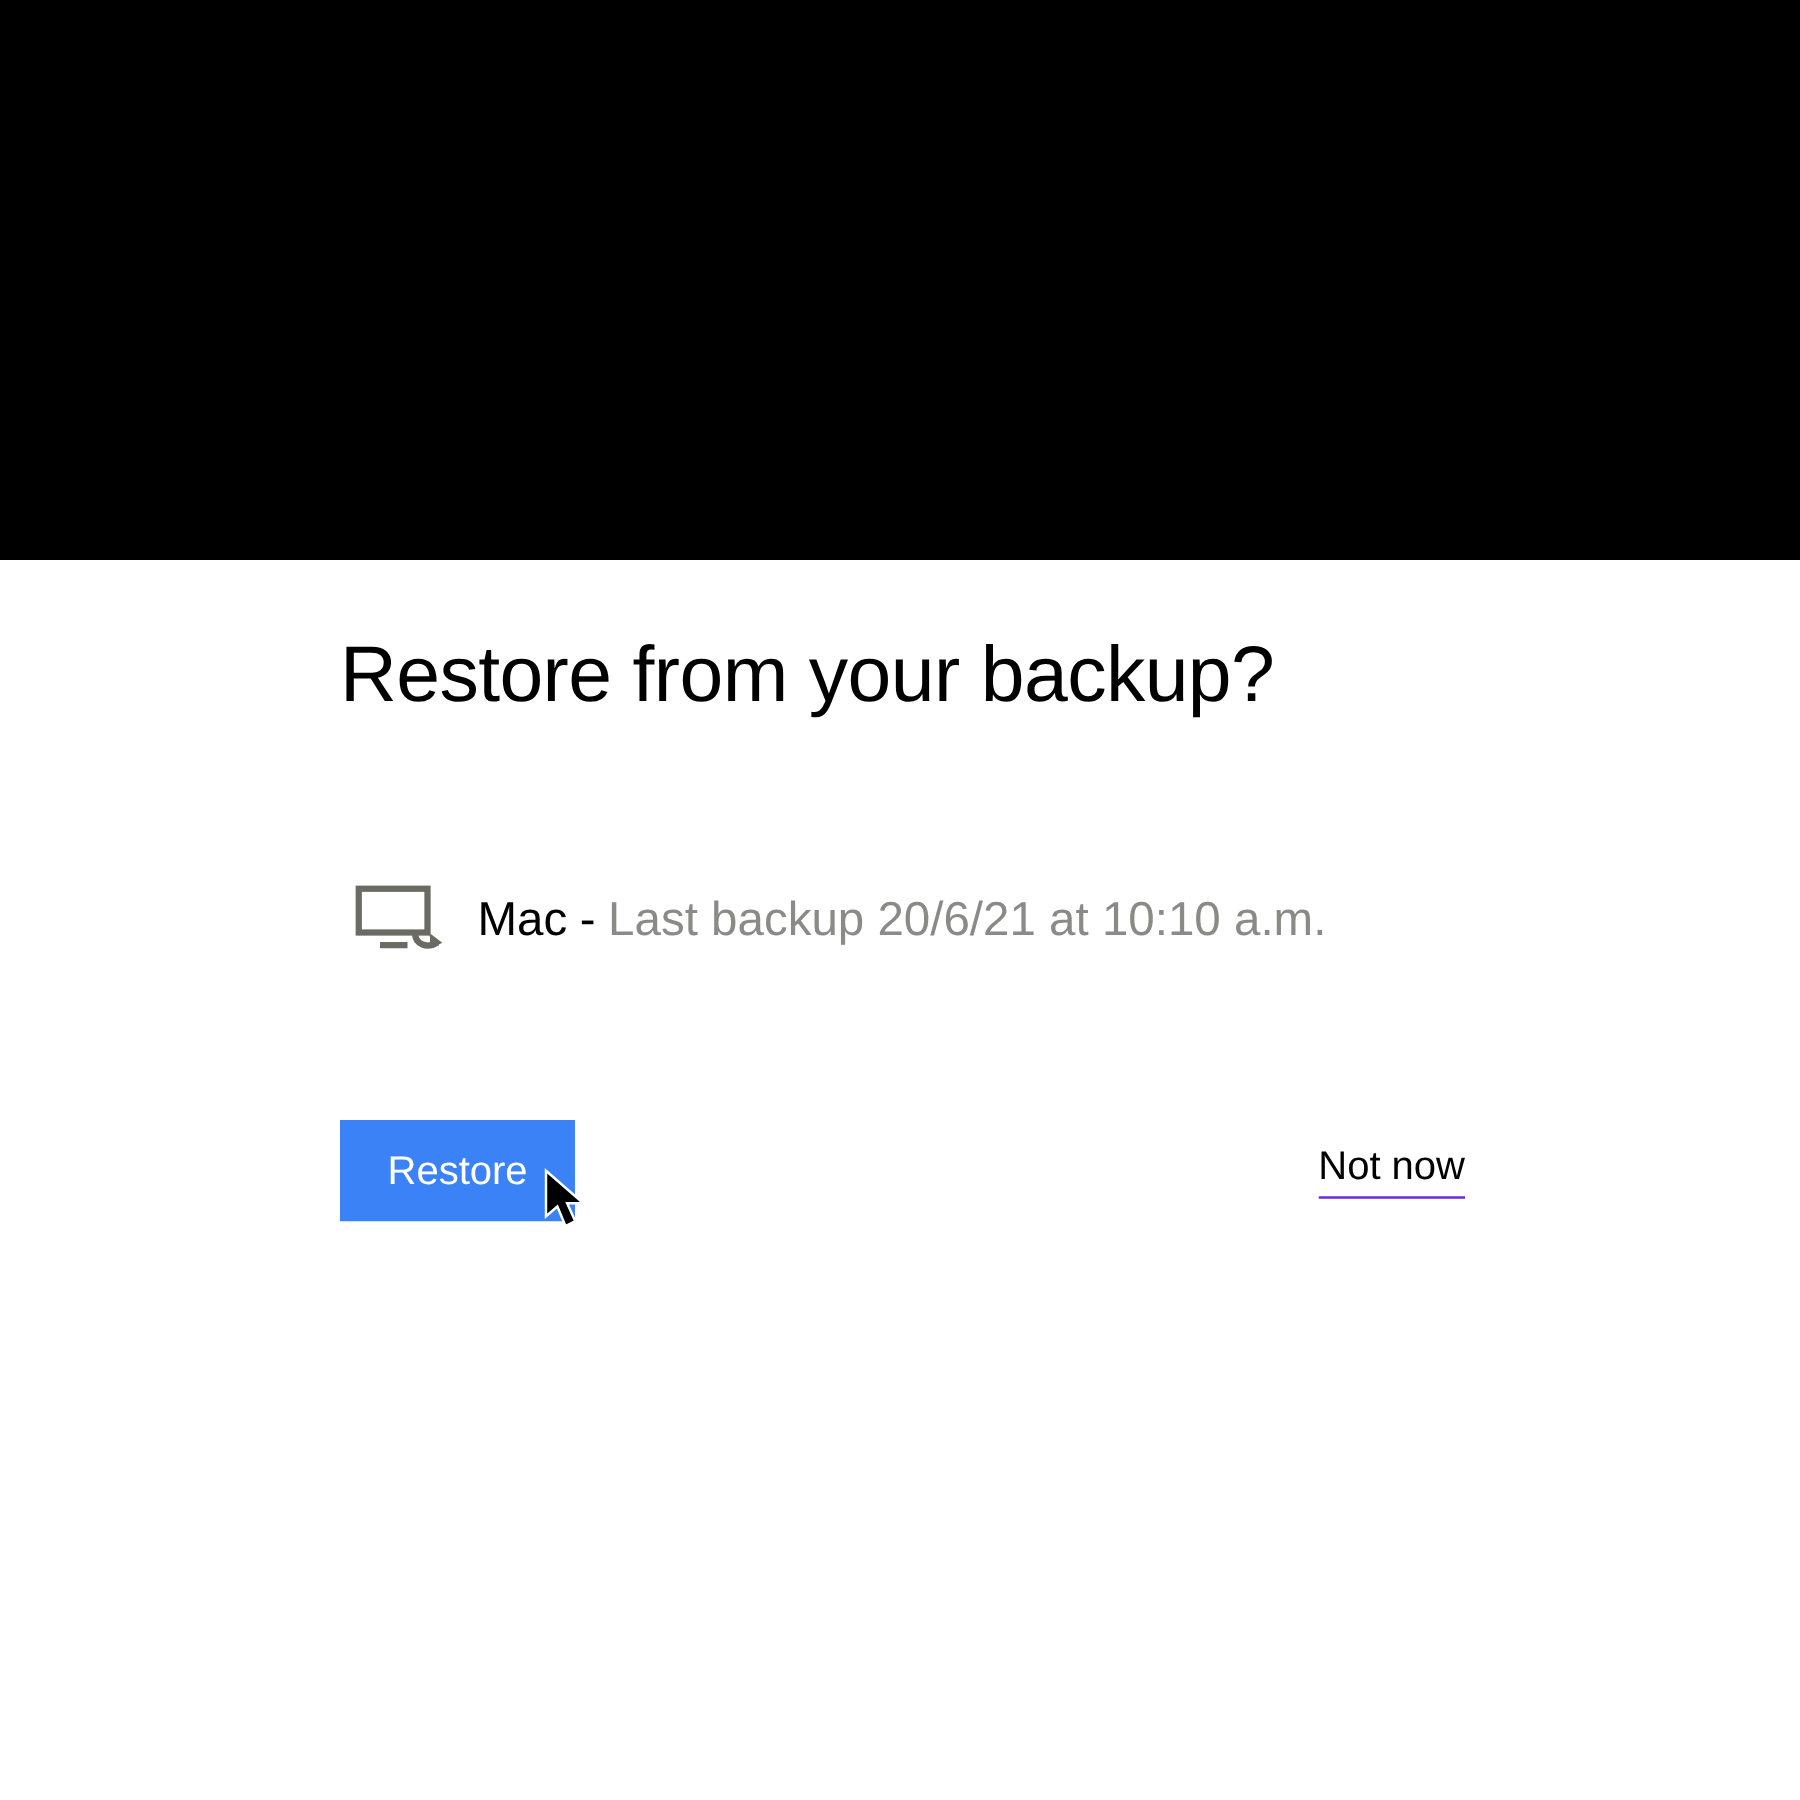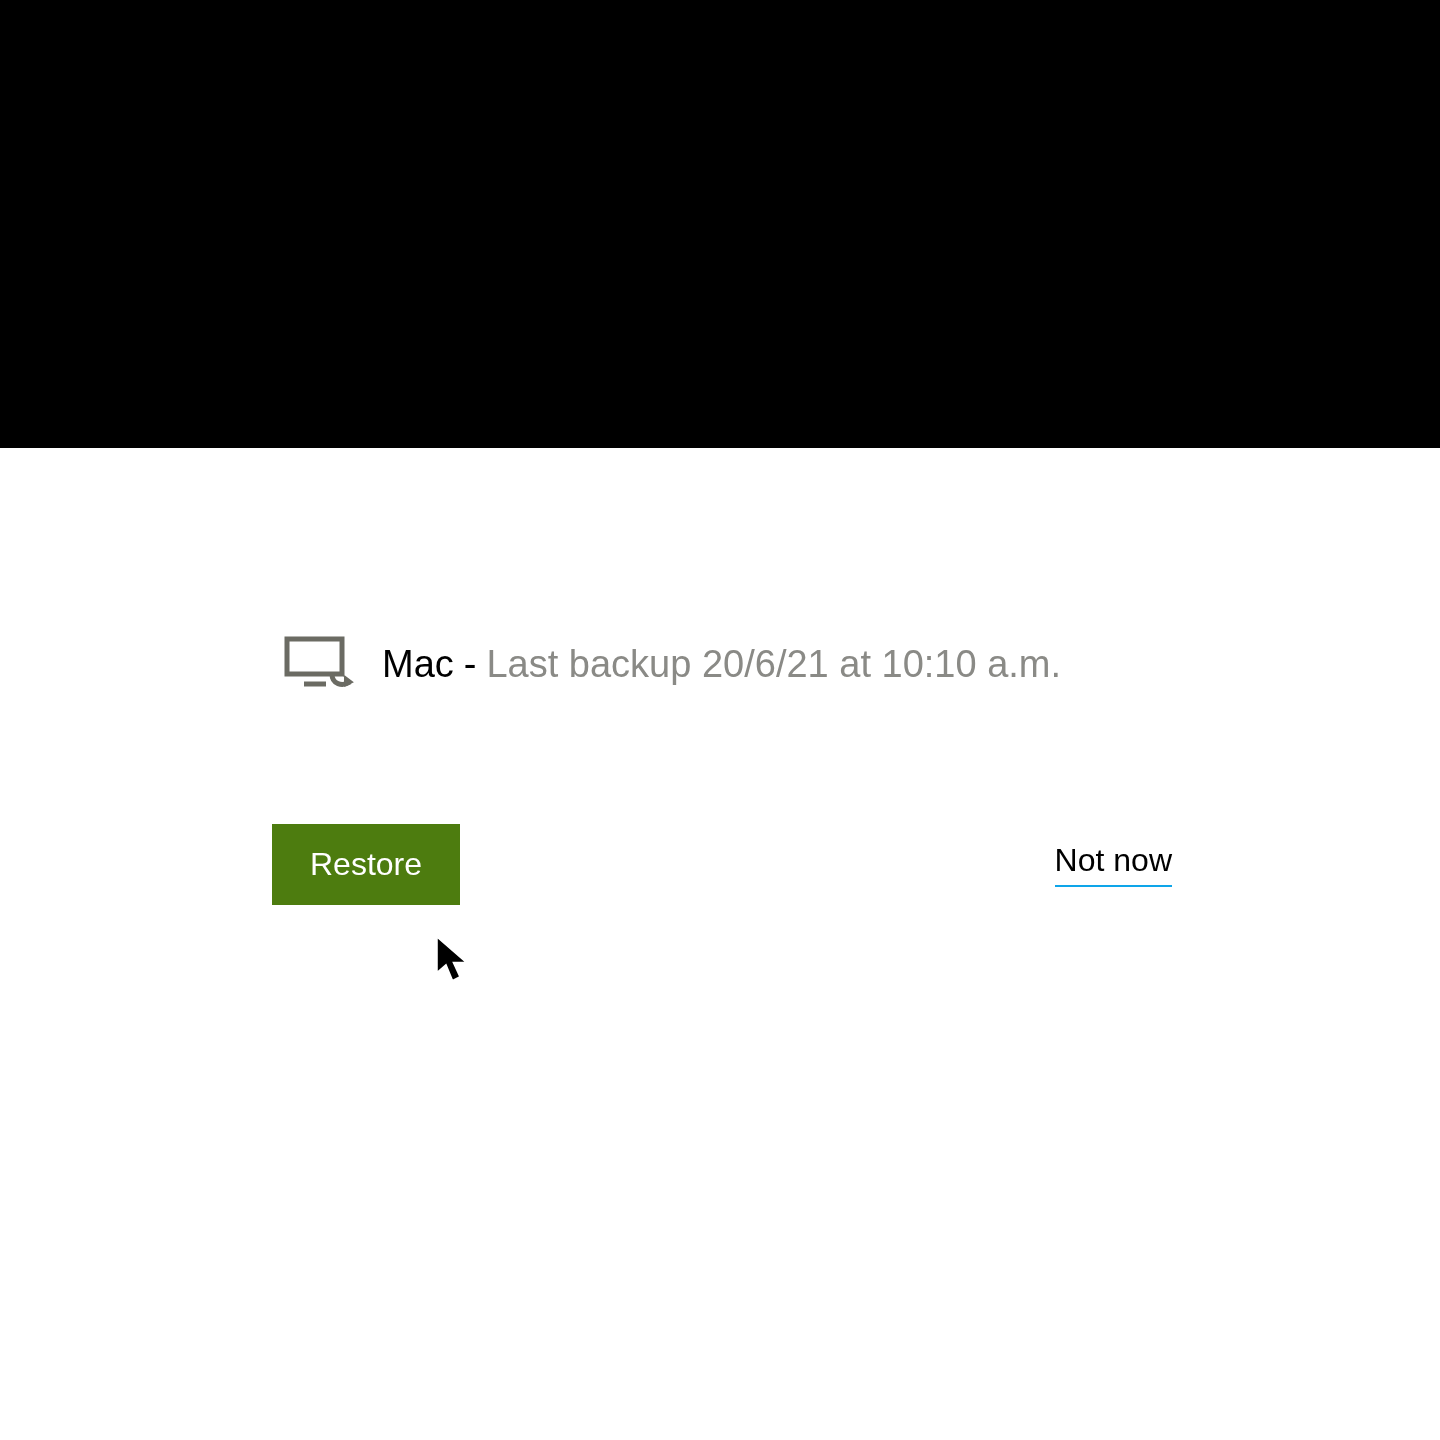--- a/index.html
+++ b/index.html
@@ -59,54 +59,55 @@
     }
     .button-row {
       display: flex;
       align-items: center;
       justify-content: space-between;
       margin-top: 130px;
       width: 900px;
       position: relative;
     }
     .restore-button {
-      background: #4d7c0f;
+      background: #3b82f6;
       color: #ffffff;
       border: none;
       font-size: 32px;
       font-weight: 500;
       padding: 22px 38px;
       cursor: pointer;
     }
     .not-now-button {
       background: none;
       border: none;
       color: #000000;
       font-size: 32px;
       font-weight: 500;
-      border-bottom: 2px solid #0ea5e9;
+      border-bottom: 2px solid #6d28d9;
       padding-bottom: 6px;
       cursor: pointer;
       margin-right: 0px;
     }
     .cursor {
       position: absolute;
       left: 434px;
       top: 934px;
       width: 42px;
       height: 52px;
       pointer-events: none;
     }
   </style>
 </head>
 <body>
 
 <div class="top-black"></div>
 
 <div class="content">
+  <h1 class="title">Restore from your backup?</h1>
 
   <div class="backup-row">
     <span class="monitor-icon">
       <svg viewBox="0 0 70 60" fill="none" stroke="#6b6b63" stroke-width="5">
         <rect x="3" y="5" width="55" height="35"></rect>
         <line x1="20" y1="50" x2="42" y2="50"></line>
         <path d="M 48 40 C 48 50, 58 53, 66 48" fill="none" stroke="#6b6b63" stroke-width="5"></path>
         <path d="M 60 42 L 68 48 L 60 52" fill="#6b6b63" stroke="#6b6b63" stroke-width="2"></path>
       </svg>
     </span>

